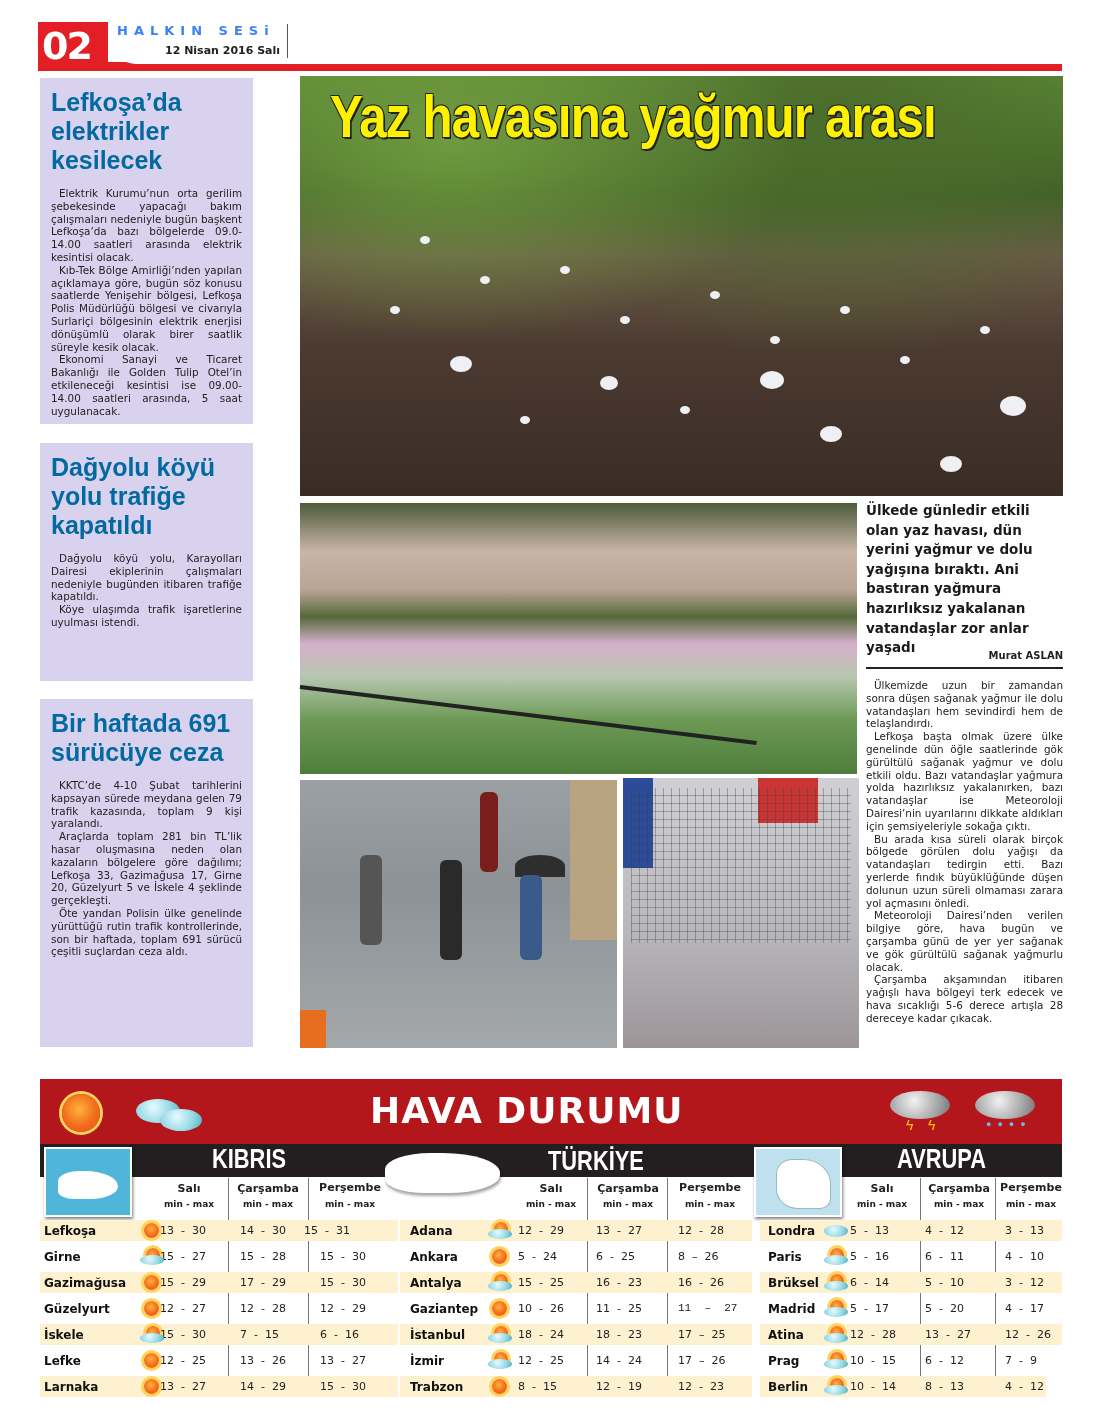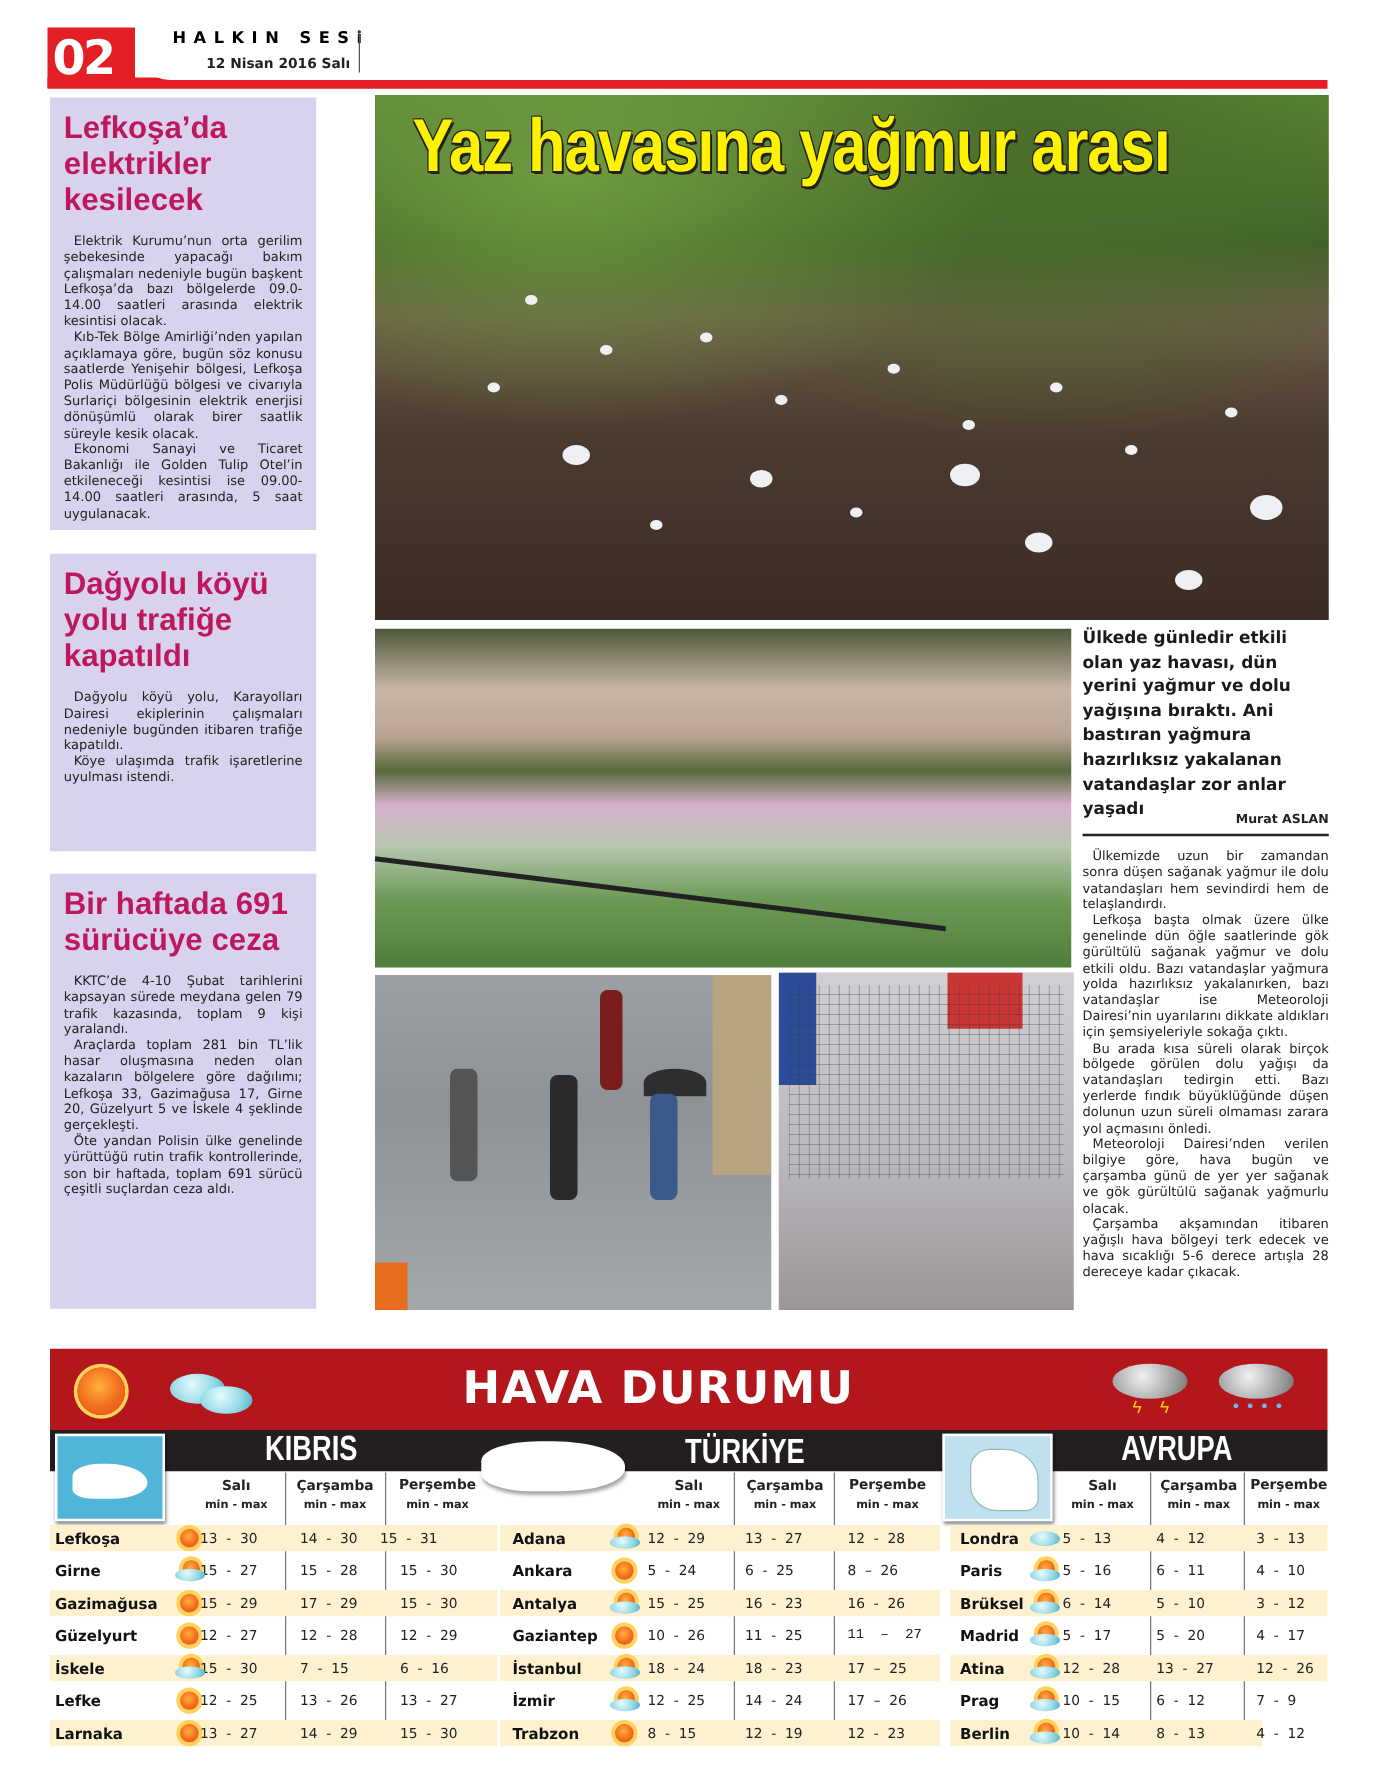--- a/index.html
+++ b/index.html
@@ -3,26 +3,26 @@
 <meta charset="utf-8">
 <style>
 *{box-sizing:border-box;margin:0;padding:0}
 body{width:1102px;height:1417px;background:#fff;position:relative;font-family:"Liberation Sans",sans-serif;color:#222;overflow:hidden}
 .abs{position:absolute}
 
 .page-num-tab{left:38px;top:22px;width:70px;height:48px;background:#e31e24;border-radius:0 0 0 0}
 .page-num-tab .num{position:absolute;left:4px;top:2px;font:bold 38px "DejaVu Sans",sans-serif;color:#fff;letter-spacing:-2px}
 .red-bar{left:38px;top:62px;width:1024px;height:9px;background:#e31e24}
 .white-cap{left:108px;top:18px;width:960px;height:46px;background:#fff;border-bottom-left-radius:28px}
-.masthead{left:138px;top:23px;font:bold 13px "DejaVu Sans",sans-serif;letter-spacing:6px;color:#000000}
+.masthead{left:117px;top:23px;font:bold 13px "DejaVu Sans",sans-serif;letter-spacing:6px;color:#3b82f6}
 .date{left:165px;top:44px;font:bold 11px "DejaVu Sans",sans-serif;color:#222}
 .vline{left:287px;top:24px;width:1px;height:34px;background:#555}
 
 .side{left:40px;width:213px;background:#d9d2ee;padding:10px 11px 10px 11px}
-.side h2{font:bold 25px "Liberation Sans",sans-serif;line-height:29px;color:#be185d;margin-bottom:12px}
+.side h2{font:bold 25px "Liberation Sans",sans-serif;line-height:29px;color:#0369a1;margin-bottom:12px}
 .side p{font:10.4px "DejaVu Sans",sans-serif;line-height:12.8px;text-align:justify;text-indent:8px;color:#222}
 
 .photo{overflow:hidden}
 .hero{left:300px;top:76px;width:763px;height:420px;background:
  radial-gradient(ellipse at 20% 15%,#6f9a3e 0,transparent 40%),
  radial-gradient(ellipse at 70% 10%,#4b6d2b 0,transparent 45%),
  linear-gradient(180deg,#5d8a36 0%,#3f5f27 28%,#6b5a48 42%,#4b3a30 65%,#3a2c24 100%)}
 .hero .dot{position:absolute;width:10px;height:8px;background:#eef0f4;border-radius:50%}
 .hero-title{left:330px;top:82px;font:bold 60px "Liberation Sans",sans-serif;color:#fff200;letter-spacing:-1px;transform:scaleX(.82);transform-origin:left;text-shadow:2px 2px 0 #222,-1px -1px 0 #222,1px -1px 0 #222,-1px 1px 0 #222}
 .garden{left:300px;top:503px;width:557px;height:271px;background:
@@ -335,21 +335,21 @@
   <span class="cloud" style="left: 64px; top: 9px; width: 24px; height: 10px;"></span>
     </div>
     <div class="row" style="left: 760px; top: 1350px; width: 302px;">
     <span class="city" style="left: 8px;">Prag</span>
     <span class="sun" style="left: 70px; top: 2px; width: 14px; height: 14px;"></span>
     <span class="val d0" style="left: 90px;">10  -  15</span>
     <span class="val d1" style="left: 165px;">6  -  12</span>
     <span class="val d2" style="left: 245px;">7  -  9</span>
   <span class="cloud" style="left: 64px; top: 9px; width: 24px; height: 10px;"></span>
     </div>
-    <div class="row alt" style="left: 760px; top: 1376px; width: 250px;">
+    <div class="row alt" style="left: 760px; top: 1376px; width: 286px;">
     <span class="city" style="left: 8px;">Berlin</span>
     <span class="sun" style="left: 70px; top: 2px; width: 14px; height: 14px;"></span>
     <span class="val d0" style="left: 90px;">10  -  14</span>
     <span class="val d1" style="left: 165px;">8  -  13</span>
     <span class="val d2" style="left: 245px;">4  -  12</span>
   <span class="cloud" style="left: 64px; top: 9px; width: 24px; height: 10px;"></span>
     </div>
   </div>
 
 <style>.val{white-space:pre}</style>

